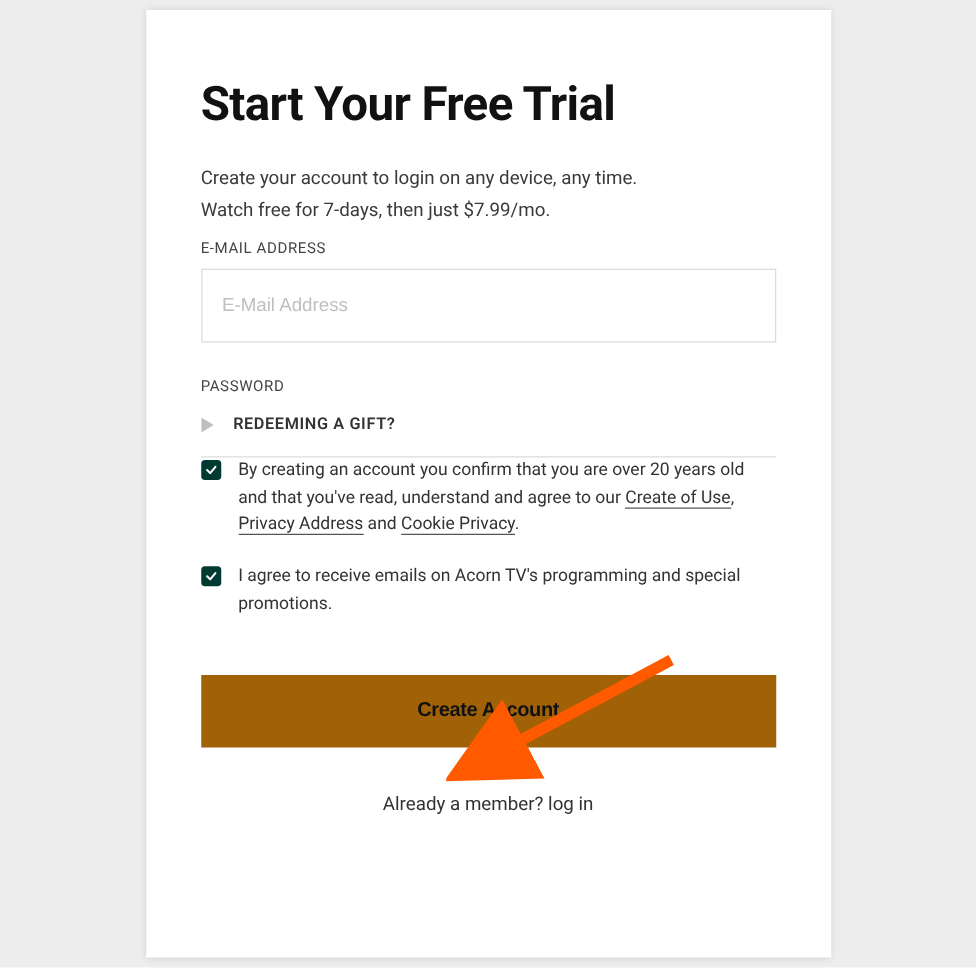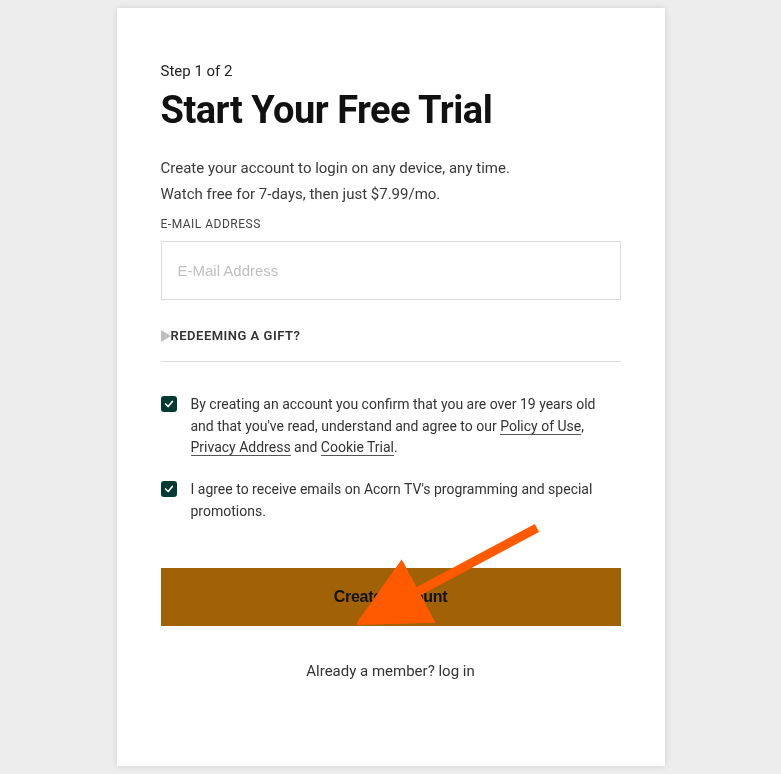--- a/index.html
+++ b/index.html
@@ -59,25 +59,24 @@
       color: #333;
       outline: none;
       margin-bottom: 22px;
     }
     .text-input::placeholder {
       color: #bfbfbf;
     }
     .redeem-row {
       display: flex;
       align-items: center;
-      gap: 0;
+      gap: 16px;
       padding: 6px 0 18px 0;
       cursor: pointer;
       border-bottom: 1px solid #dcdcdc;
-      margin-bottom: 32px;
     }
     .redeem-row .tri {
       display: inline-block;
     }
     .redeem-row .tri svg {
       display: block;
     }
     .redeem-row .label {
       font-size: 13px;
       letter-spacing: 0.5px;
@@ -140,50 +139,50 @@
     .arrow-overlay {
       position: absolute;
       pointer-events: none;
     }
   </style>
 </head>
 <body>
 
 <div class="card">
 
-  <div class="step">Step 1 of 2</div>
 
   <h1 class="title">Start Your Free Trial</h1>
 
   <p class="desc">
     <span>Create your account to login on any device, any time.</span><br>
     <span>Watch free for 7-days, then just $7.99/mo.</span>
   </p>
 
   <div class="field-label">E-MAIL ADDRESS</div>
   <input class="text-input" type="text" placeholder="E-Mail Address" style="">
 
+  <div class="field-label">PASSWORD</div>
 
   <div class="redeem-row">
     <span class="tri">
       <svg width="10" height="12" viewBox="0 0 10 12">
           <polygon points="0,0 10,6 0,12" fill="#bfbfbf"></polygon>
         </svg>
     </span>
     <span class="label">REDEEMING A GIFT?</span>
   </div>
 
   <div class="check-row">
     <div class="check-box">
       <svg width="10" height="10" viewBox="0 0 12 12">
           <path d="M2 6 L5 9 L10 3" stroke="#fff" stroke-width="2" fill="none" stroke-linecap="round" stroke-linejoin="round"></path>
         </svg>
     </div>
     <div class="check-text">
-      <span>By creating an account you confirm that you are over 19 years old and that you've read, understand and agree to our </span><a href="#">Policy of Use</a><span>, </span><a href="#">Privacy Address</a><span> and </span><a href="#">Cookie Trial</a><span>.</span>
+      <span>By creating an account you confirm that you are over 20 years old and that you've read, understand and agree to our </span><a href="#">Create of Use</a><span>, </span><a href="#">Privacy Address</a><span> and </span><a href="#">Cookie Privacy</a><span>.</span>
     </div>
   </div>
 
   <div class="check-row">
     <div class="check-box">
       <svg width="10" height="10" viewBox="0 0 12 12">
           <path d="M2 6 L5 9 L10 3" stroke="#fff" stroke-width="2" fill="none" stroke-linecap="round" stroke-linejoin="round"></path>
         </svg>
     </div>
     <div class="check-text">I agree to receive emails on Acorn TV's programming and special promotions.</div>

